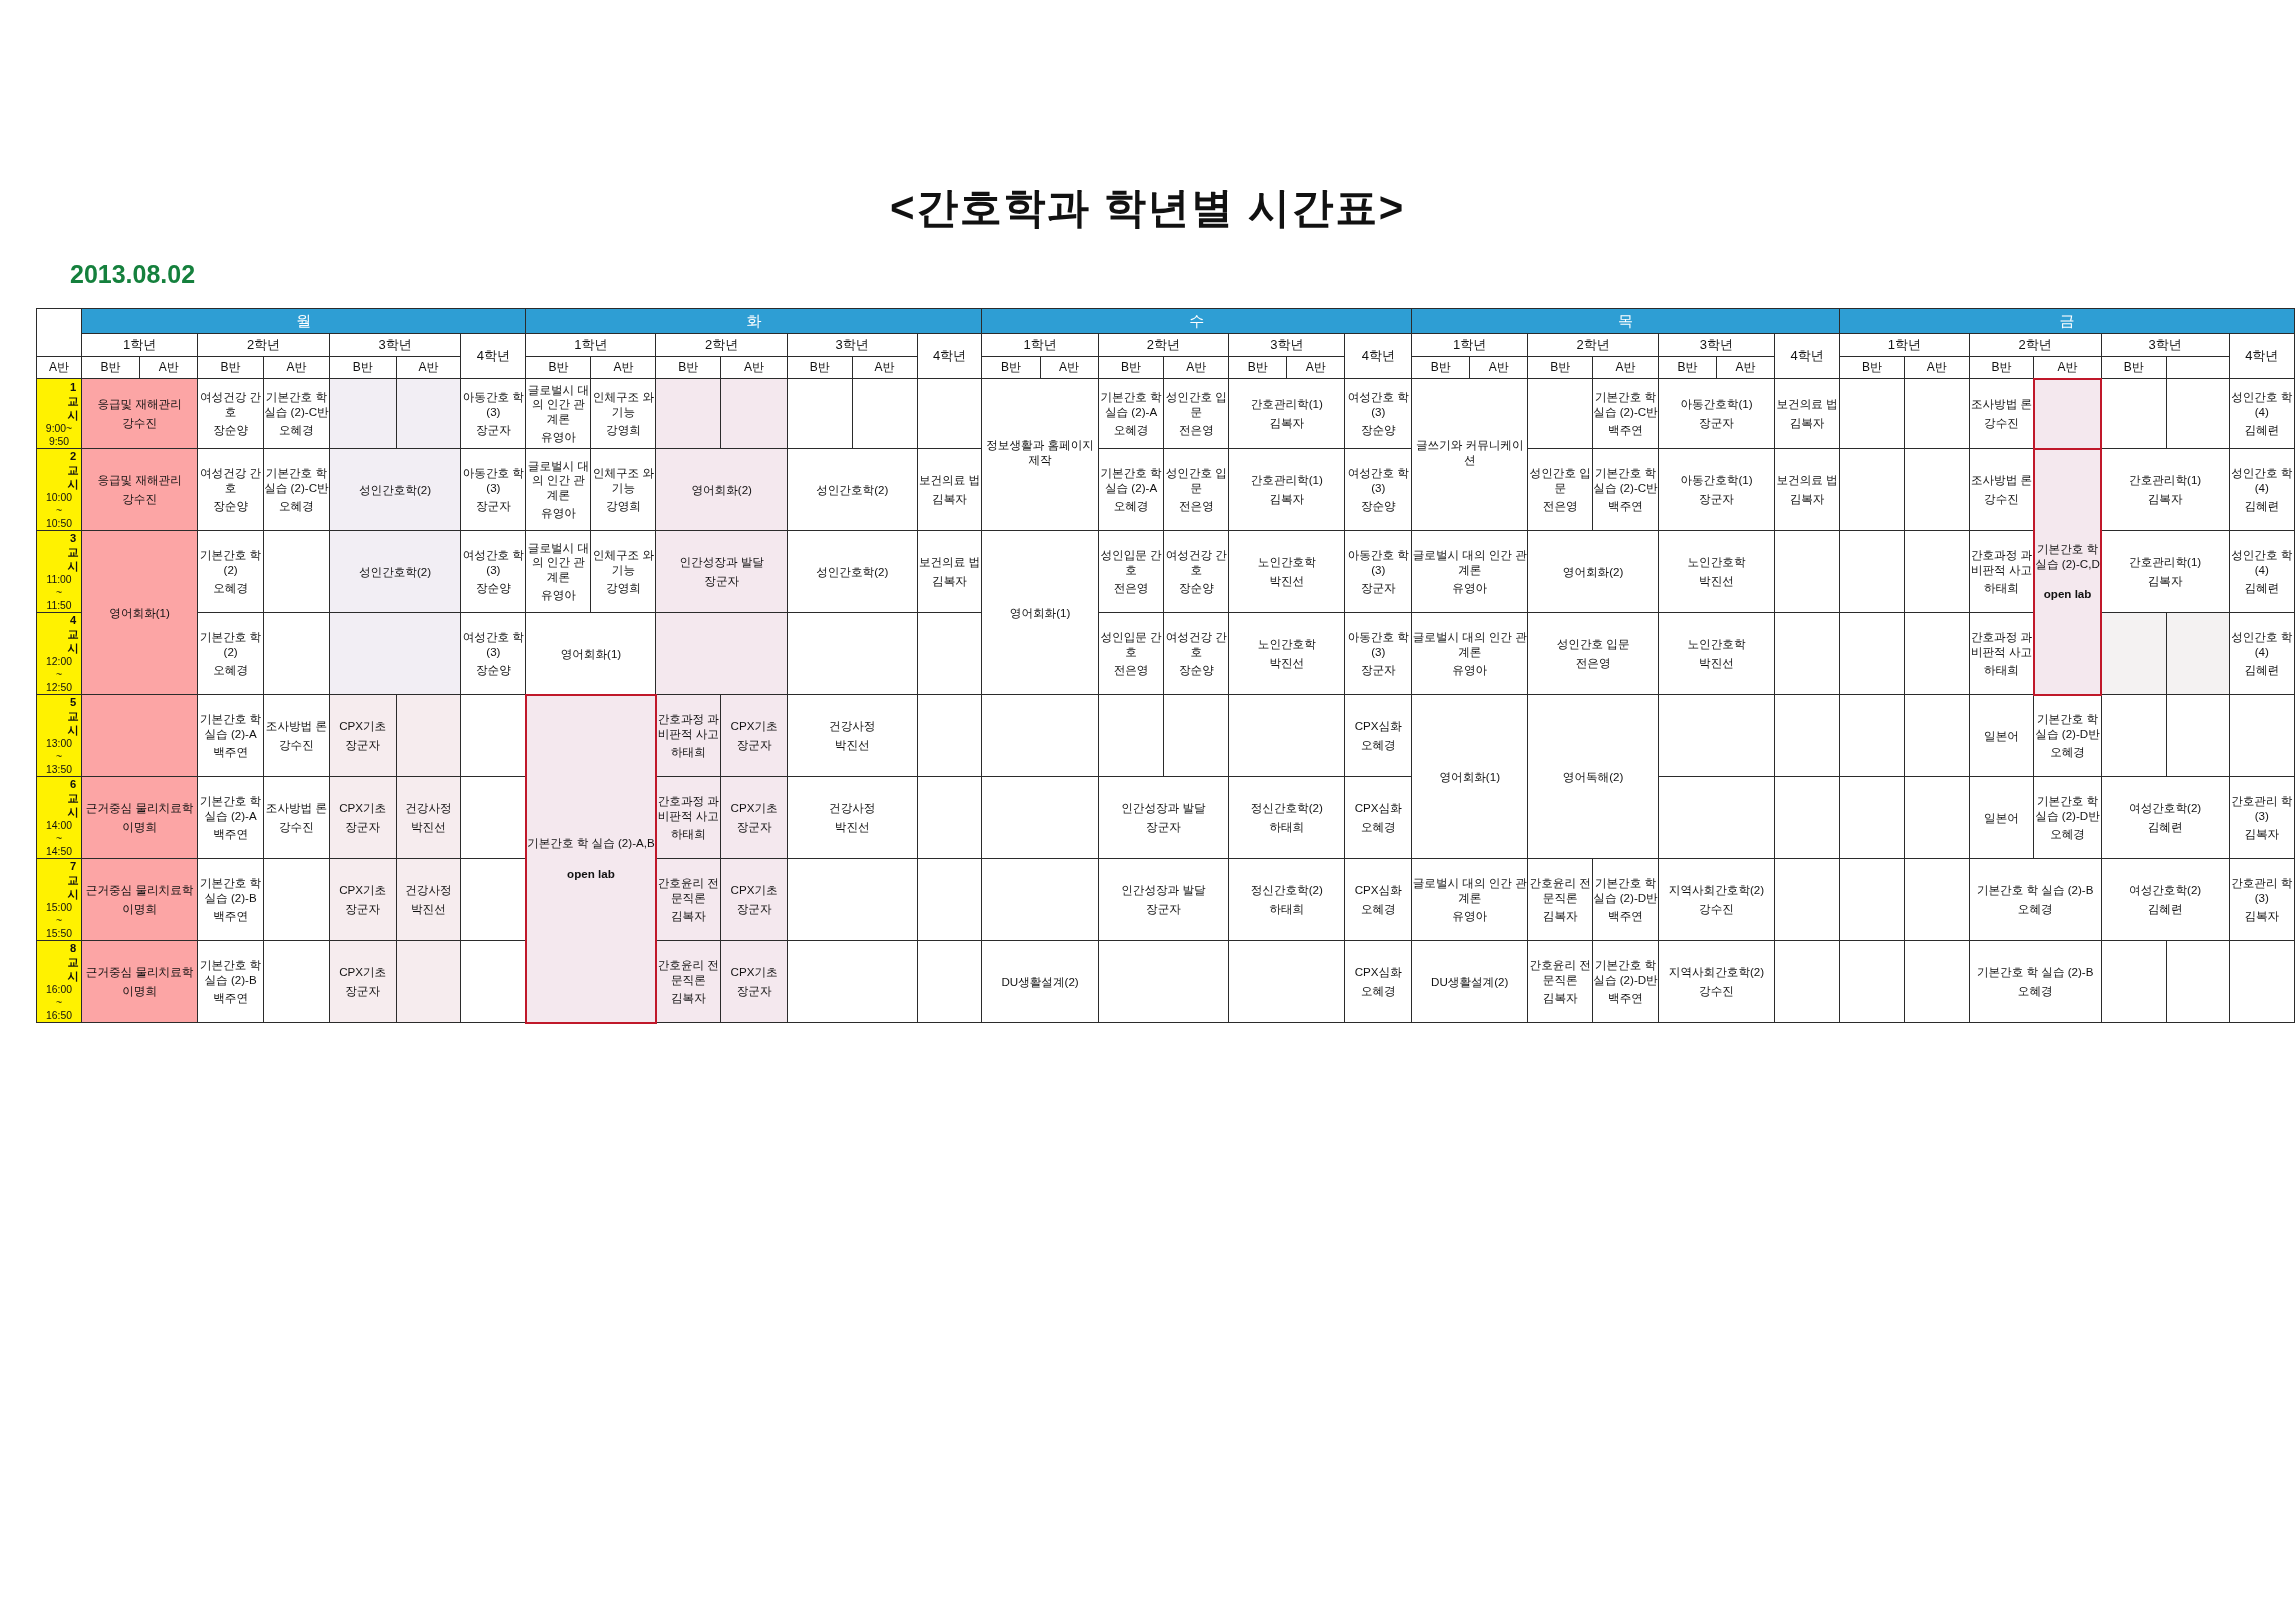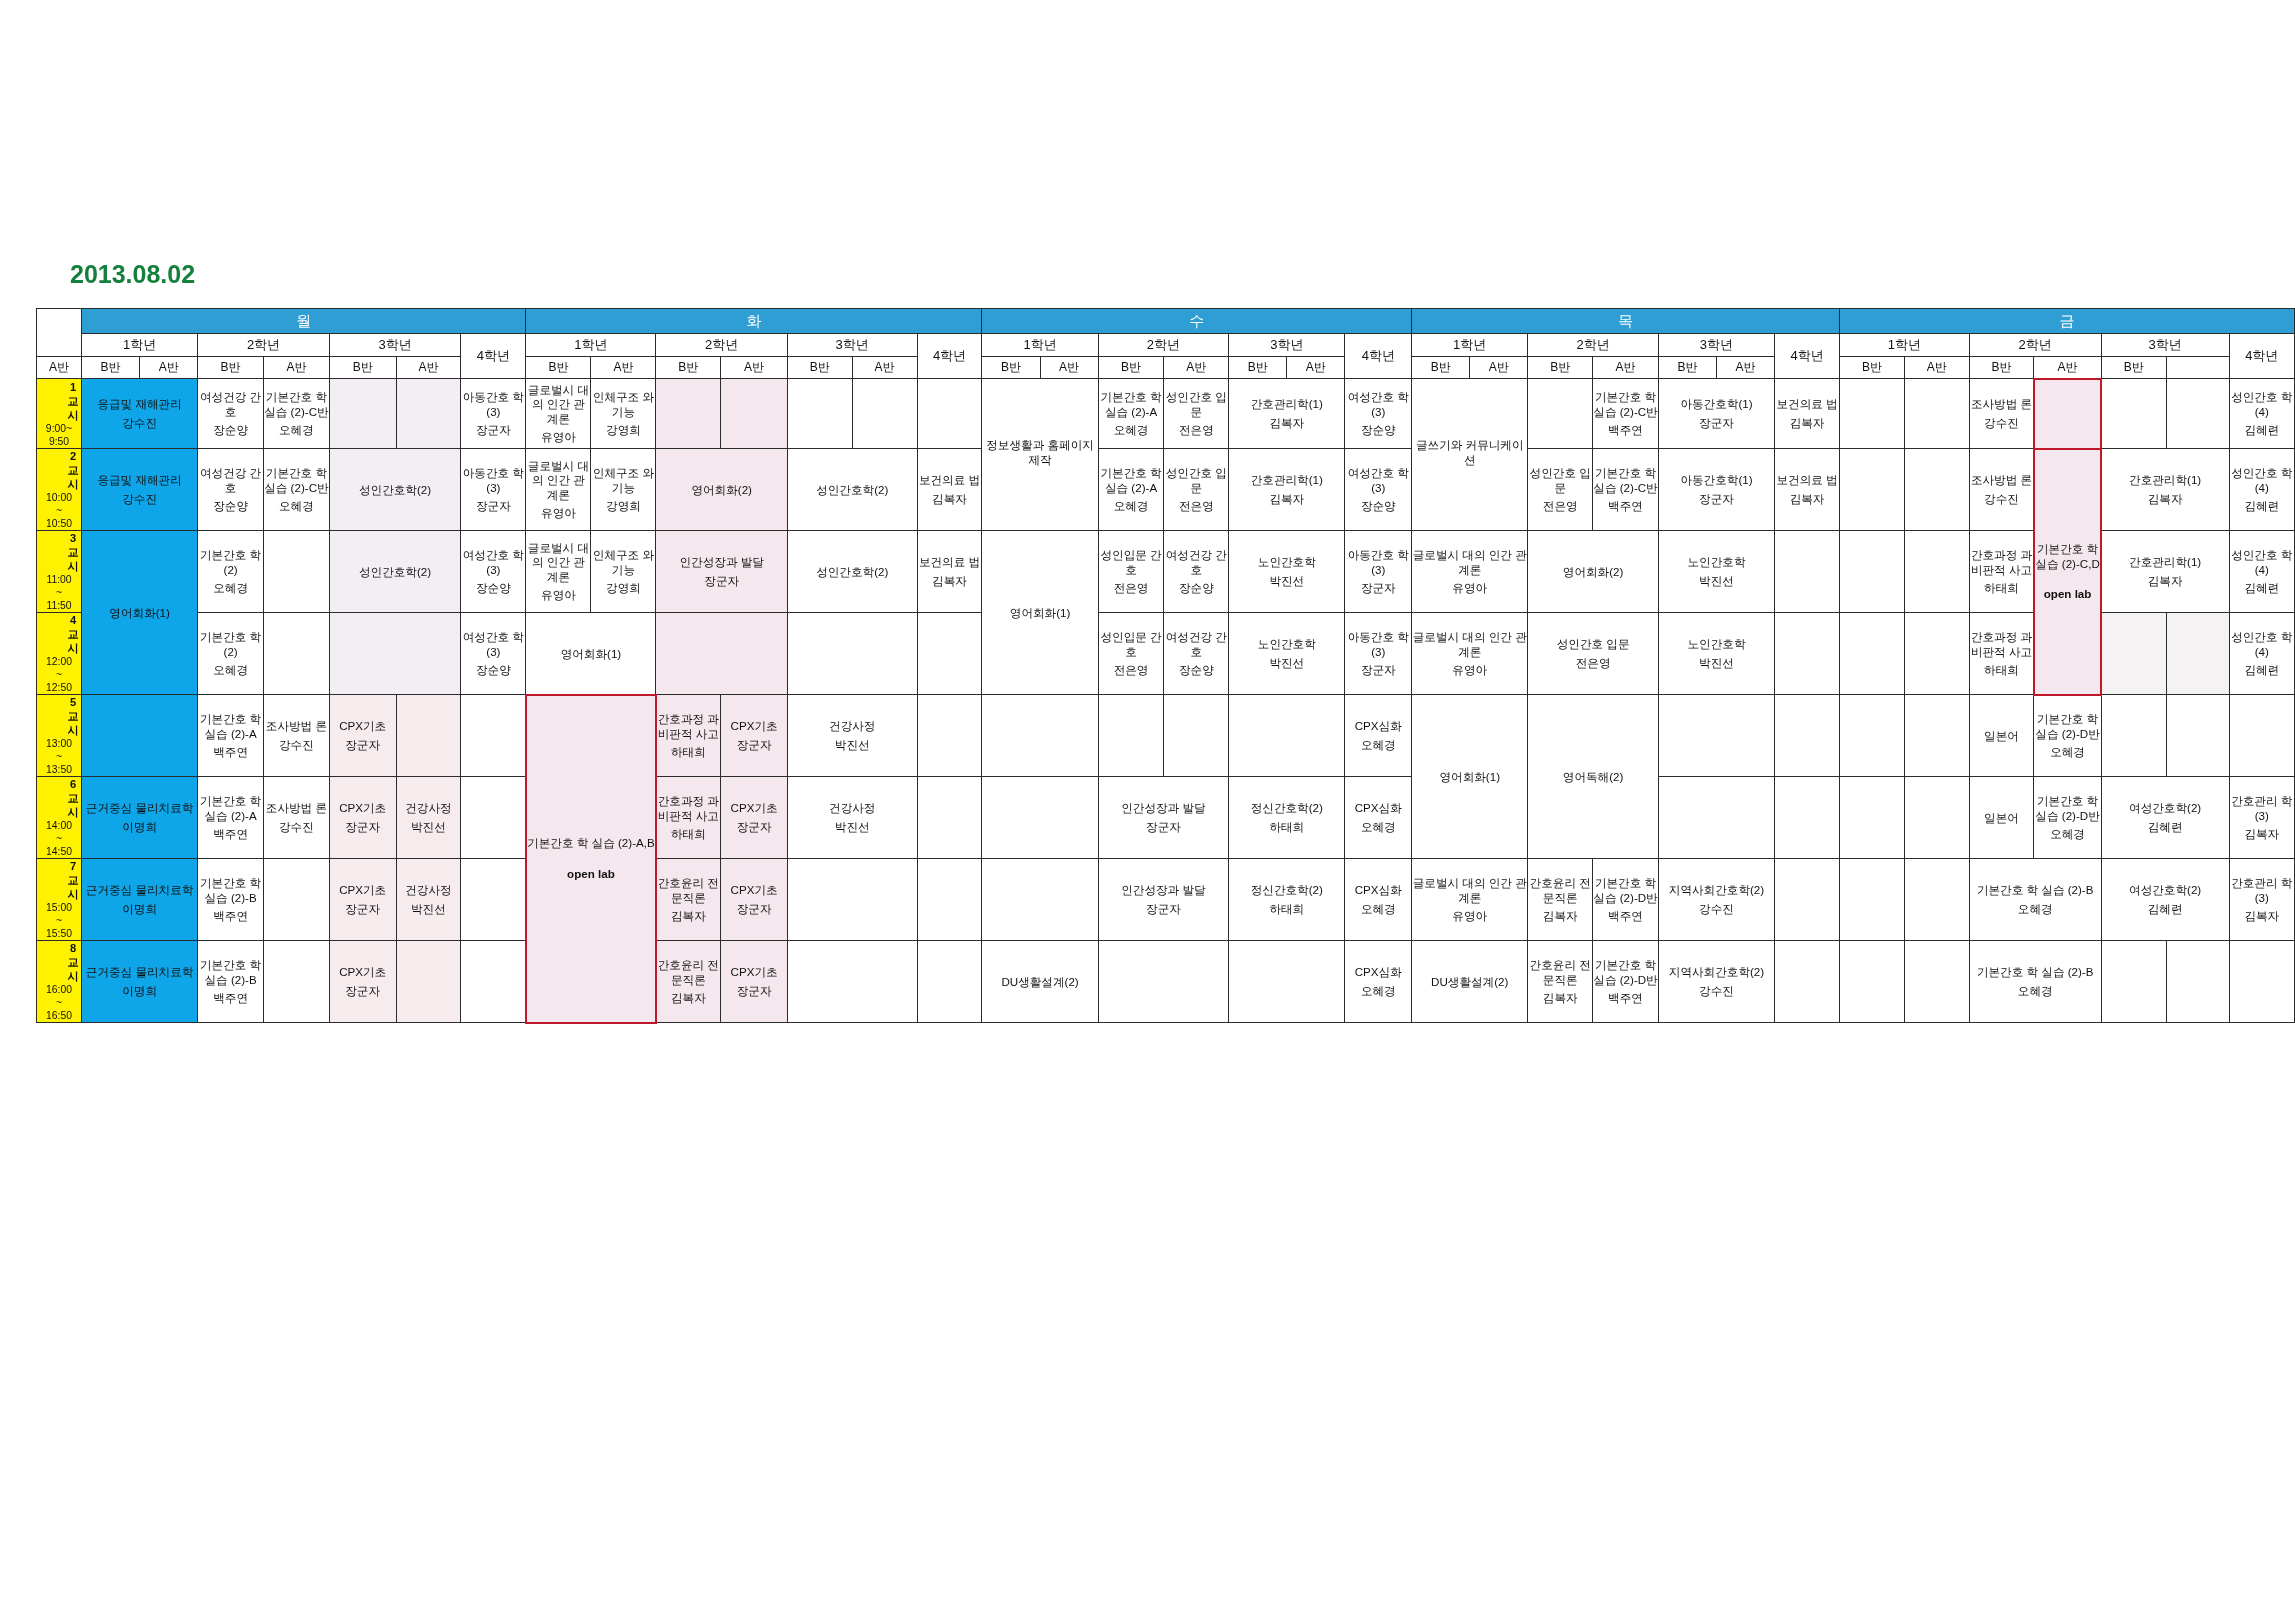--- a/index.html
+++ b/index.html
@@ -89,41 +89,42 @@
   .period .pno { font-weight: bold; font-size: 11.2px; margin-left: 28px; }
   .cell {
     height: 69px;
     width: 74px;
     font-size: 11.6px;
     position: relative;
   }
   .cell .name { display: block; }
   .cell .prof { display: block; margin-top: 4px; }
   
-  .t-pink   { background: #0ea5e9; }
+  .t-pink   { background: #fca5a5; }
   .t-pink2  { background: #f4e8ee; }
   .t-white  { background: #ffffff; }
   .t-lav    { background: #f2eef4; }
   .t-gray   { background: #f4f2f2; }
   .t-rose   { background: #f6ecee; }
   .dashed-l { border-left: 0.8px dashed #777 !important; }
   .dashed-r { border-right: 0.8px dashed #777 !important; }
   .redbox {
     outline: 2.4px solid #c0182a;
     outline-offset: -1.6px;
     position: relative;
     z-index: 3;
   }
   .openlab { font-weight: bold; display: block; margin-top: 16px; }
 </style>
 </head>
 <body>
 
 <div id="page">
 
+  <div class="title">&lt;간호학과 학년별 시간표&gt;</div>
   <div class="date">2013.08.02</div>
 
   <table class="sched">
     <colgroup>
       <col style="width:45px">
 
       <col style="width:67px">
         <col style="width:67px">
       <col style="width:67px">
         <col style="width:67px">

